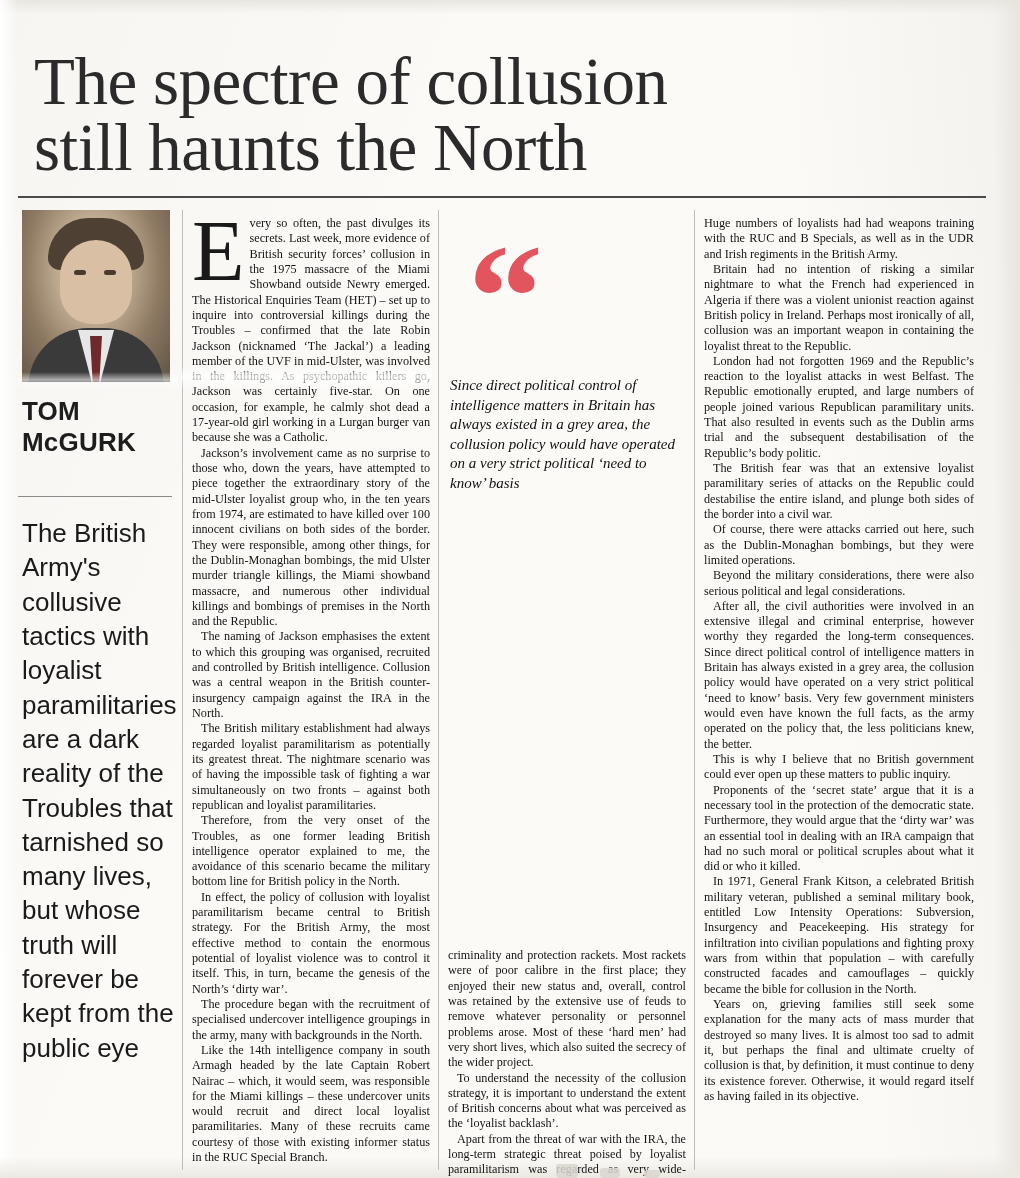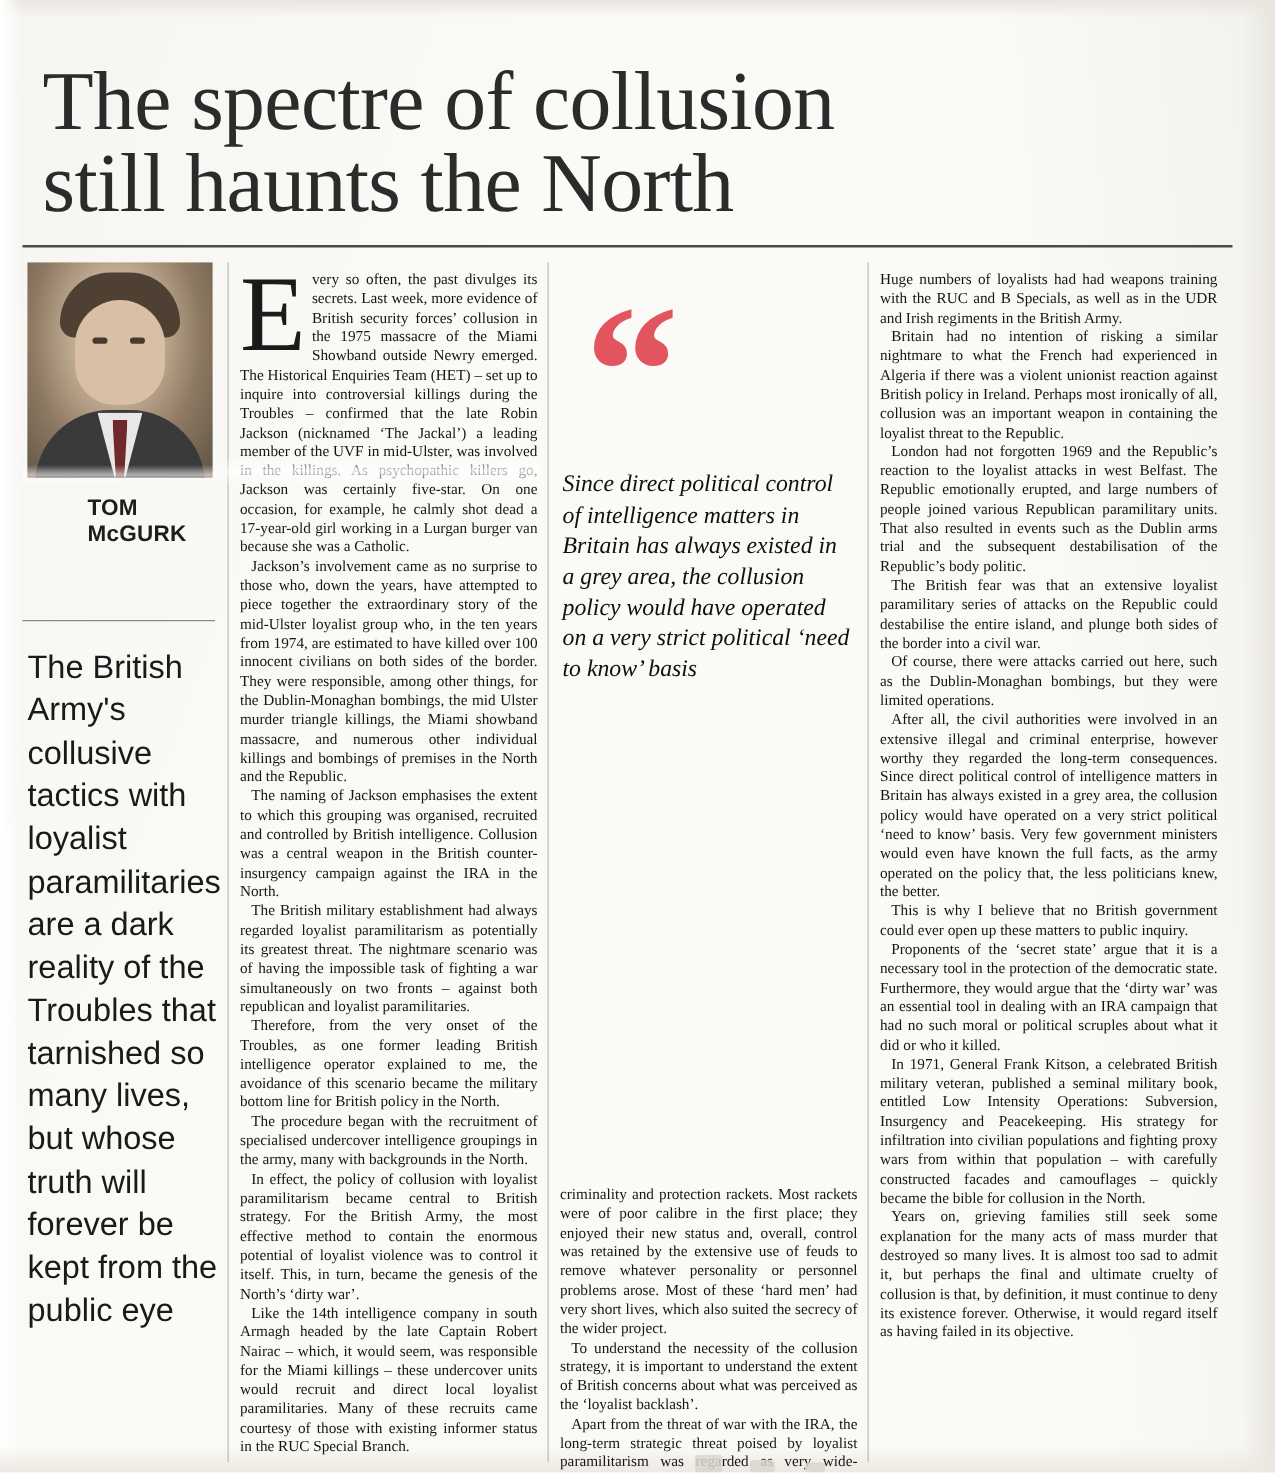--- a/index.html
+++ b/index.html
@@ -106,24 +106,23 @@
     clip-path: polygon(0 0, 100% 0, 62% 100%, 38% 100%);
   }
   .portrait .tie {
     position: absolute; left: 68px; top: 126px; width: 12px; height: 46px;
     background: #6e2a2a; clip-path: polygon(0 0, 100% 0, 78% 100%, 22% 100%);
   }
   .byline {
     margin-top: 14px;
     font-family: "Liberation Sans", sans-serif;
     font-weight: bold;
-    font-size: 18px;
+    font-size: 26px;
     letter-spacing: 0.2px;
     color: #1d1d1d;
-    margin-left: 48px;
   }
   .rule-byline {
     position: absolute;
     left: 18px;
     top: 496px;
     width: 154px;
     height: 1px;
     background: #8a8a8a;
   }
   .standfirst {
@@ -209,21 +208,21 @@
     font-weight: bold;
     letter-spacing: -6px;
   }
   .pullquote {
     position: absolute;
     left: 450px;
     top: 376px;
     width: 232px;
     font-family: "Liberation Serif", serif;
     font-style: italic;
-    font-size: 19px;
+    font-size: 15px;
     line-height: 1.30;
     color: #101010;
   }
 
   
   .artifact {
     position: absolute;
     bottom: 0;
     background: #d9d6cf;
     opacity: 0.85;
@@ -267,22 +266,22 @@
   <div class="rule-vert-1"></div>
   <div class="rule-vert-2"></div>
   <div class="rule-vert-3"></div>
 
   <div class="col col1">
     <p class="first"><span class="dropcap">E</span><span>very so often, the past divulges its secrets. Last week, more evidence of British security forces’ collusion in the 1975 massacre of the Miami Showband outside Newry emerged. The Historical Enquiries Team (HET) – set up to inquire into controversial killings during the Troubles – confirmed that the late Robin Jackson (nicknamed ‘The Jackal’) a leading member of the UVF in mid-Ulster, was involved in the killings. As psychopathic killers go, Jackson was certainly five-star. On one occasion, for example, he calmly shot dead a 17-year-old girl working in a Lurgan burger van because she was a Catholic.</span></p>
     <p>Jackson’s involvement came as no surprise to those who, down the years, have attempted to piece together the extraordinary story of the mid-Ulster loyalist group who, in the ten years from 1974, are estimated to have killed over 100 innocent civilians on both sides of the border. They were responsible, among other things, for the Dublin-Monaghan bombings, the mid Ulster murder triangle killings, the Miami showband massacre, and numerous other individual killings and bombings of premises in the North and the Republic.</p>
     <p>The naming of Jackson emphasises the extent to which this grouping was organised, recruited and controlled by British intelligence. Collusion was a central weapon in the British counter-insurgency campaign against the IRA in the North.</p>
     <p>The British military establishment had always regarded loyalist paramilitarism as potentially its greatest threat. The nightmare scenario was of having the impossible task of fighting a war simultaneously on two fronts – against both republican and loyalist paramilitaries.</p>
     <p>Therefore, from the very onset of the Troubles, as one former leading British intelligence operator explained to me, the avoidance of this scenario became the military bottom line for British policy in the North.</p>
+    <p>In effect, the policy of collusion with loyalist paramilitarism became central to British strategy. For the British Army, the most effective method to contain the enormous potential of loyalist violence was to control it itself. This, in turn, became the genesis of the North’s ‘dirty war’.</p>
     <p>The procedure began with the recruitment of specialised undercover intelligence groupings in the army, many with backgrounds in the North.</p>
-    <p>In effect, the policy of collusion with loyalist paramilitarism became central to British strategy. For the British Army, the most effective method to contain the enormous potential of loyalist violence was to control it itself. This, in turn, became the genesis of the North’s ‘dirty war’.</p>
     <p>Like the 14th intelligence company in south Armagh headed by the late Captain Robert Nairac – which, it would seem, was responsible for the Miami killings – these undercover units would recruit and direct local loyalist paramilitaries. Many of these recruits came courtesy of those with existing informer status in the RUC Special Branch.</p>
 
   </div>
 
   <div class="fade-band"></div>
   <div class="fade-band2"></div>
 
   <div class="quotemark">“</div>
   <div class="pullquote">Since direct political control of intelligence matters in Britain has always existed in a grey area, the collusion policy would have operated on a very strict political ‘need to know’ basis</div>
 
@@ -291,20 +290,21 @@
     <p>To understand the necessity of the collusion strategy, it is important to understand the extent of British concerns about what was perceived as the ‘loyalist backlash’.</p>
     <p>Apart from the threat of war with the IRA, the long-term strategic threat poised by loyalist paramilitarism was regarded as very wide-ranging.</p>
   </div>
 
   <div class="col col3">
     <p class="first">Huge numbers of loyalists had had weapons training with the RUC and B Specials, as well as in the UDR and Irish regiments in the British Army.</p>
     <p>Britain had no intention of risking a similar nightmare to what the French had experienced in Algeria if there was a violent unionist reaction against British policy in Ireland. Perhaps most ironically of all, collusion was an important weapon in containing the loyalist threat to the Republic.</p>
     <p>London had not forgotten 1969 and the Republic’s reaction to the loyalist attacks in west Belfast. The Republic emotionally erupted, and large numbers of people joined various Republican paramilitary units. That also resulted in events such as the Dublin arms trial and the subsequent destabilisation of the Republic’s body politic.</p>
     <p>The British fear was that an extensive loyalist paramilitary series of attacks on the Republic could destabilise the entire island, and plunge both sides of the border into a civil war.</p>
     <p>Of course, there were attacks carried out here, such as the Dublin-Monaghan bombings, but they were limited operations.</p>
+    <p>Beyond the military considerations, there were also serious political and legal considerations.</p>
     <p>After all, the civil authorities were involved in an extensive illegal and criminal enterprise, however worthy they regarded the long-term consequences. Since direct political control of intelligence matters in Britain has always existed in a grey area, the collusion policy would have operated on a very strict political ‘need to know’ basis. Very few government ministers would even have known the full facts, as the army operated on the policy that, the less politicians knew, the better.</p>
     <p>This is why I believe that no British government could ever open up these matters to public inquiry.</p>
     <p>Proponents of the ‘secret state’ argue that it is a necessary tool in the protection of the democratic state. Furthermore, they would argue that the ‘dirty war’ was an essential tool in dealing with an IRA campaign that had no such moral or political scruples about what it did or who it killed.</p>
     <p>In 1971, General Frank Kitson, a celebrated British military veteran, published a seminal military book, entitled Low Intensity Operations: Subversion, Insurgency and Peacekeeping. His strategy for infiltration into civilian populations and fighting proxy wars from within that population – with carefully constructed facades and camouflages – quickly became the bible for collusion in the North.</p>
     <p>Years on, grieving families still seek some explanation for the many acts of mass murder that destroyed so many lives. It is almost too sad to admit it, but perhaps the final and ultimate cruelty of collusion is that, by definition, it must continue to deny its existence forever. Otherwise, it would regard itself as having failed in its objective.</p>
   </div>
 
   <div class="artifact a1"></div>
   <div class="artifact a2"></div>
   <div class="artifact a3"></div>

